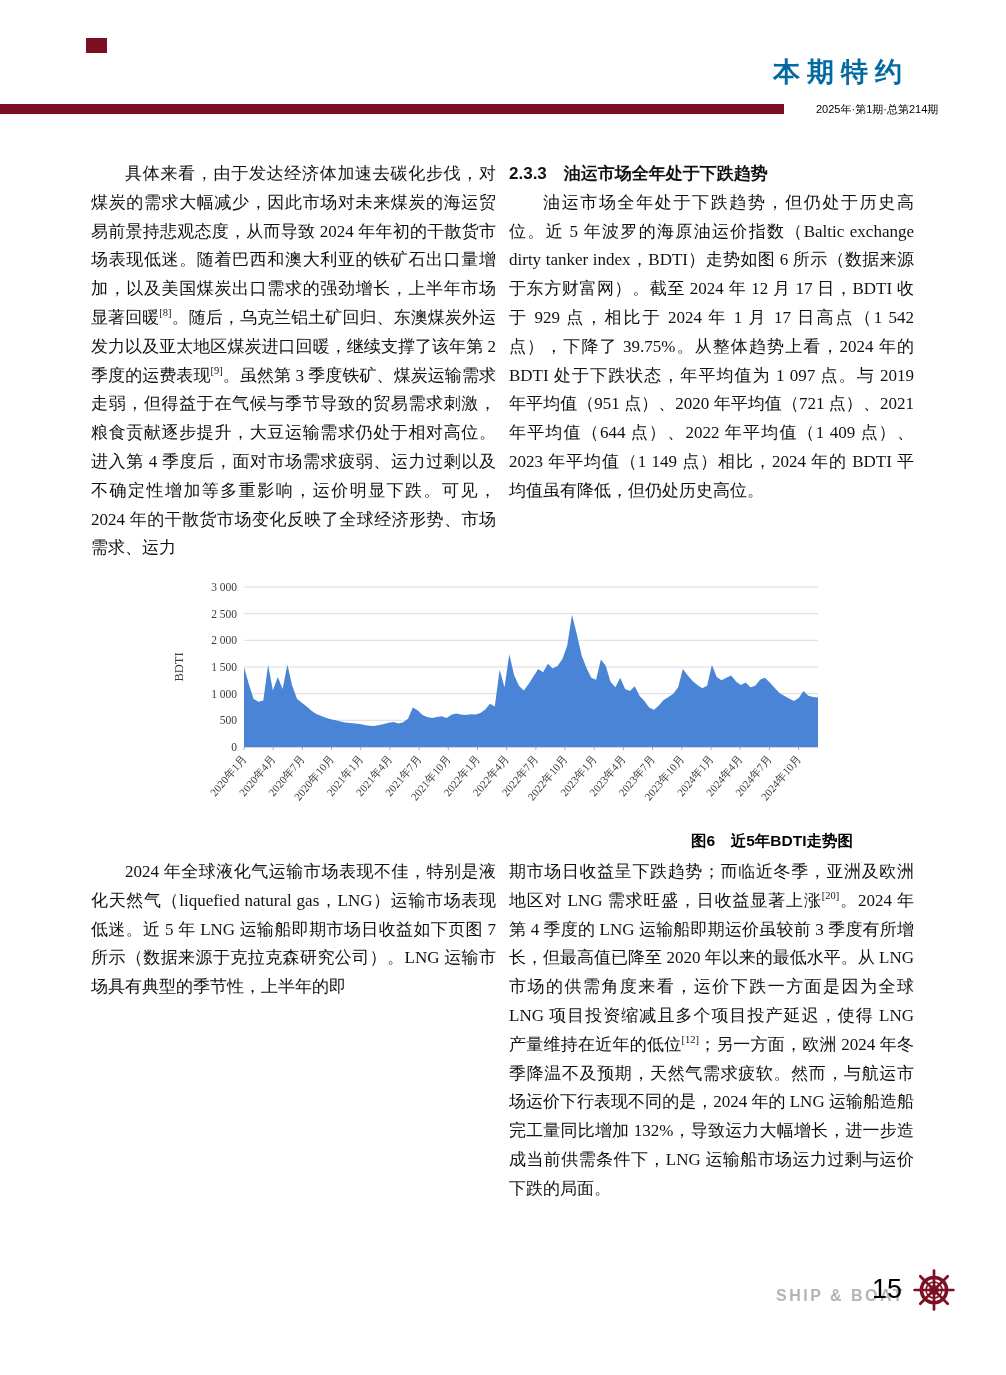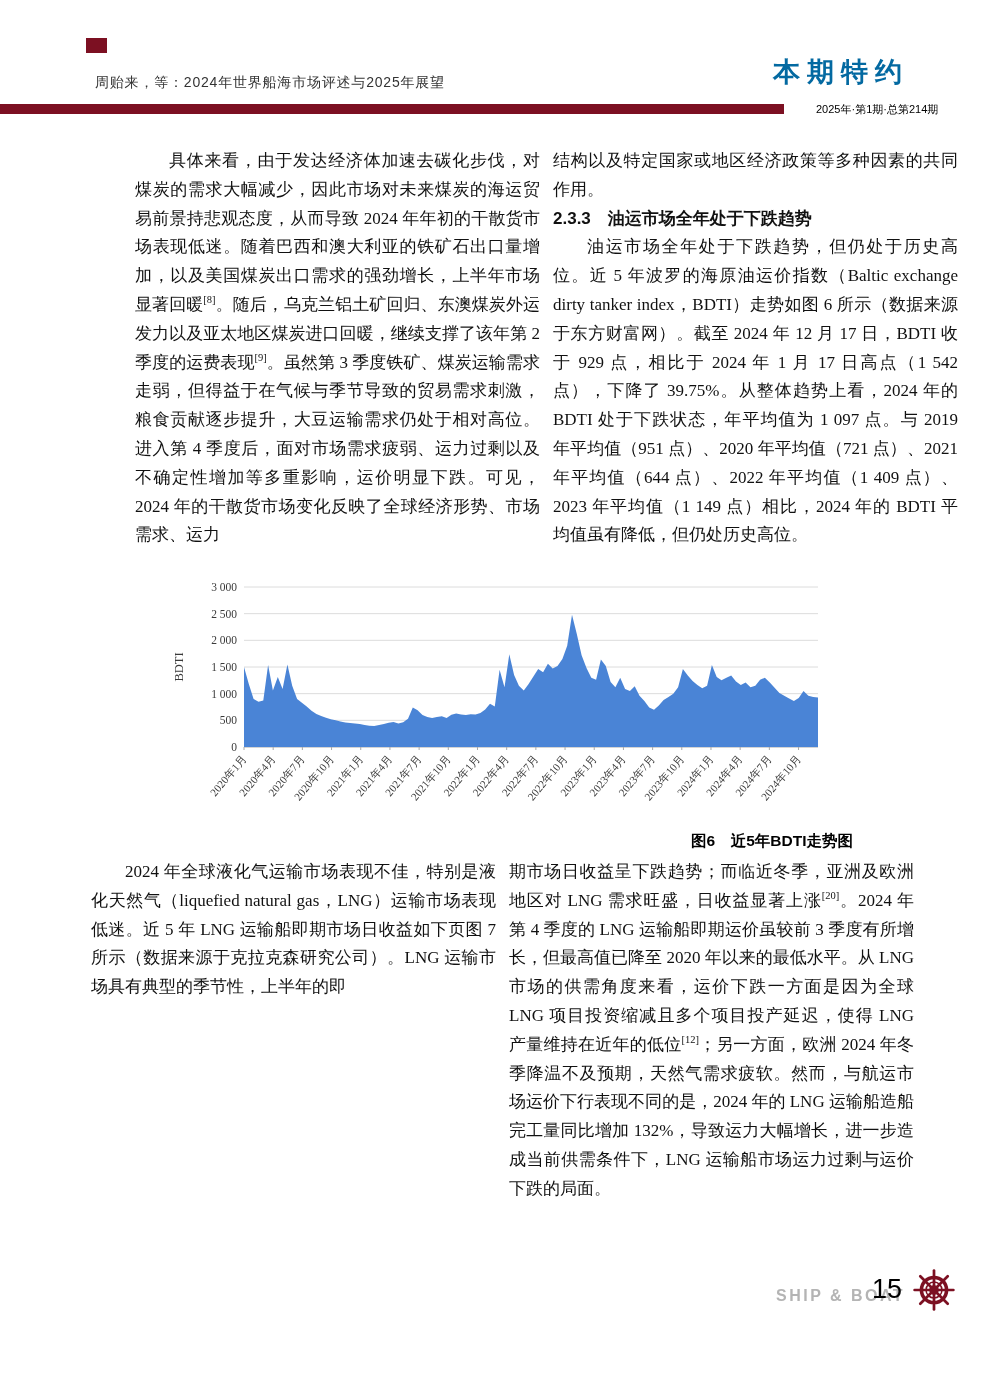--- a/index.html
+++ b/index.html
@@ -12,21 +12,21 @@
   .corner-marker{position:absolute;left:86px;top:38px;width:21px;height:15px;}
   .running-title{position:absolute;left:95px;top:74px;font-size:14px;letter-spacing:0.8px;color:#333;
     font-family:"Liberation Sans","DejaVu Sans",sans-serif;}
   .feature-label{position:absolute;right:97px;top:54px;font-size:27px;font-weight:bold;
     letter-spacing:7px;color:#0369a1;font-family:"Liberation Sans","DejaVu Sans",sans-serif;}
   .rule-bar{position:absolute;left:0;top:104px;width:784px;height:10px;}
   .issue-info{position:absolute;left:816px;top:102px;font-size:11px;color:#000;
     font-family:"Liberation Sans","DejaVu Sans",sans-serif;text-align:center;}
   
   .cols{position:absolute;left:91px;width:824px;display:flex;gap:13px;}
-  .cols-top{top:147px;margin-left:44px;}
+  .cols-top{top:160px;}
   .cols-bottom{top:858px;}
   .col{width:405px;font-size:17px;line-height:28.8px;}
   .blk-p{margin:0;text-align:justify;text-justify:inter-character;}
   .blk-p.indent{text-indent:2em;}
   .blk-h{margin:0;font-size:17px;font-weight:bold;
     font-family:"Liberation Sans","DejaVu Sans",sans-serif;}
   sup{font-size:10.5px;vertical-align:super;line-height:0;}
   
   .figure{position:absolute;left:153px;top:572px;width:700px;}
   .fig-caption{margin-top:3px;text-align:right;font-size:15.5px;font-weight:bold;
@@ -37,31 +37,29 @@
   .footer-page{position:absolute;left:872px;top:1274px;font-size:27px;color:#000;
     font-family:"Liberation Sans","DejaVu Sans",sans-serif;}
   .footer-wheel{position:absolute;left:912px;top:1268px;width:44px;height:44px;}
 </style>
 </head>
 <body>
 
 <div class="page">
 
   <div class="corner-marker" style="background: rgb(124, 16, 34);"></div>
-  <div class="running-title">周贻来，等：2024年世界船海市场评述与2025年展望</div>
   <div class="feature-label">本期特约</div>
   <div class="rule-bar" style="background: rgb(124, 16, 34);"></div>
   <div class="issue-info">2025年·第1期·总第214期</div>
 
   <div class="cols cols-top">
     <div class="col">
         <p class="blk-p indent">具体来看，由于发达经济体加速去碳化步伐，对煤炭的需求大幅减少，因此市场对未来煤炭的海运贸易前景持悲观态度，从而导致 2024 年年初的干散货市场表现低迷。随着巴西和澳大利亚的铁矿石出口量增加，以及美国煤炭出口需求的强劲增长，上半年市场显著回暖<sup>[8]</sup>。随后，乌克兰铝土矿回归、东澳煤炭外运发力以及亚太地区煤炭进口回暖，继续支撑了该年第 2 季度的运费表现<sup>[9]</sup>。虽然第 3 季度铁矿、煤炭运输需求走弱，但得益于在气候与季节导致的贸易需求刺激，粮食贡献逐步提升，大豆运输需求仍处于相对高位。进入第 4 季度后，面对市场需求疲弱、运力过剩以及不确定性增加等多重影响，运价明显下跌。可见，2024 年的干散货市场变化反映了全球经济形势、市场需求、运力</p>
       </div>
     <div class="col">
-        <p class="blk-p">结构以及特定国家或地区经济政策等多种因素的共同作用。</p>
         <h3 class="blk-h">2.3.3　油运市场全年处于下跌趋势</h3>
         <p class="blk-p indent">油运市场全年处于下跌趋势，但仍处于历史高位。近 5 年波罗的海原油运价指数（Baltic exchange dirty tanker index，BDTI）走势如图 6 所示（数据来源于东方财富网）。截至 2024 年 12 月 17 日，BDTI 收于 929 点，相比于 2024 年 1 月 17 日高点（1 542 点），下降了 39.75%。从整体趋势上看，2024 年的 BDTI 处于下跌状态，年平均值为 1 097 点。与 2019 年平均值（951 点）、2020 年平均值（721 点）、2021 年平均值（644 点）、2022 年平均值（1 409 点）、2023 年平均值（1 149 点）相比，2024 年的 BDTI 平均值虽有降低，但仍处历史高位。</p>
       </div>
   </div>
 
   <div class="figure">
     <div id="chart-holder"><svg width="700" height="252" viewBox="0 0 700 252">
           <line x1="91" y1="175" x2="665" y2="175" stroke="#a9a9a9" stroke-width="1"></line>
           <text x="84" y="179" text-anchor="end" font-size="11.5" fill="#3a3a3a" font-family="&quot;Liberation Serif&quot;,&quot;DejaVu Serif&quot;,serif">0</text>
           <line x1="91" y1="148.33333333333334" x2="665" y2="148.33333333333334" stroke="#dcdcdc" stroke-width="1"></line>

